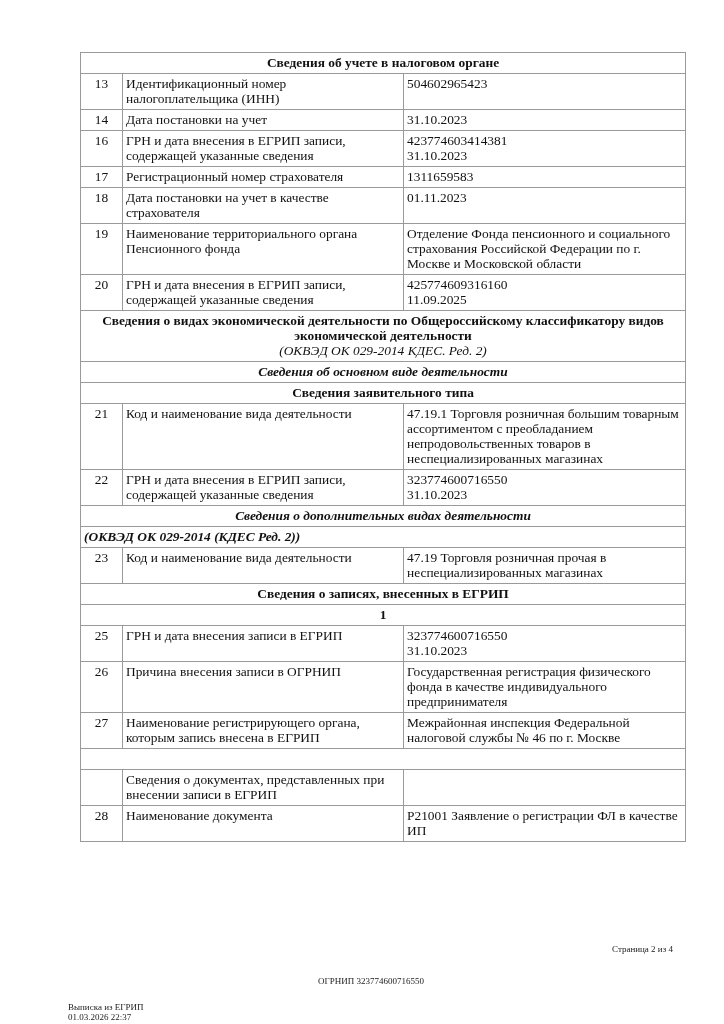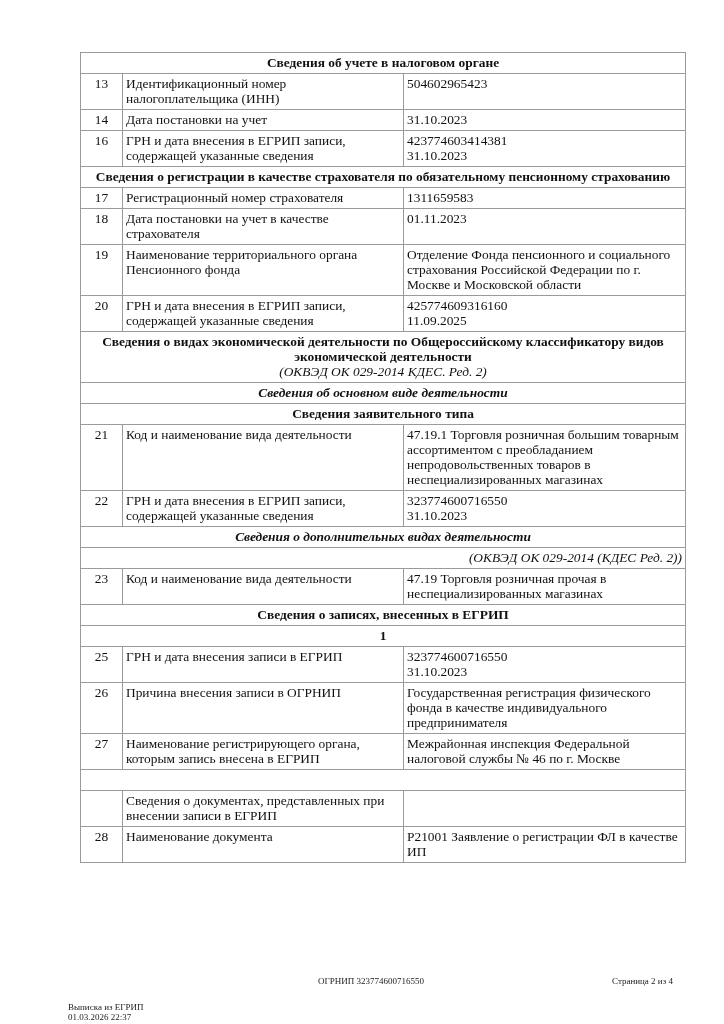--- a/index.html
+++ b/index.html
@@ -5,28 +5,28 @@
     html, body { margin: 0; padding: 0; background: #ffffff; }
     body { width: 724px; height: 1024px; position: relative; overflow: hidden;
            font-family: "Liberation Serif", "DejaVu Serif", serif; color: #111; }
     table.doc { position: absolute; left: 80px; top: 52px; width: 605px;
                 border-collapse: collapse; table-layout: fixed; font-size: 13.4px; line-height: 15px; }
     table.doc td { border: 1px solid #9a9a9a; vertical-align: top; padding: 2px 3px 3px 3px; }
     col.c1 { width: 42px; } col.c2 { width: 281px; } col.c3 { width: 282px; }
     td.num { text-align: center; padding-top: 3px; }
     td.hdr { text-align: center; font-weight: bold; padding: 3px 4px 2px 4px; }
     td.ihdr { text-align: center; font-weight: bold; font-style: italic; padding: 3px 4px 2px 4px; }
-    td.itl { text-align: right; font-style: italic; padding: 3px 4px 2px 4px; }
+    td.itl { text-align: left; font-style: italic; padding: 3px 4px 2px 4px; font-weight: bold; }
     .subit { font-weight: normal; font-style: italic; display: block; }
     td.blank { height: 15px; }
     .line { display: block; }
     .footer { position: absolute; font-size: 9px; line-height: 10px; color: #222; }
     .f-left { left: 68px; top: 966px; margin-top: 36px; }
     .f-mid { left: 318px; top: 976px; }
-    .f-right { left: 612px; top: 976px; }
+    .f-right { left: 612px; top: 944px; }
   </style>
 </head>
 <body>
 
 <table class="doc">
   <colgroup>
       <col class="c1">
       <col class="c2">
       <col class="c3">
     </colgroup>
@@ -47,23 +47,20 @@
     </tr>
     <tr>
       <td class="num">16</td>
       <td>ГРН и дата внесения в ЕГРИП записи, содержащей указанные сведения</td>
       <td>
         <span class="line">423774603414381</span>
         <span class="line">31.10.2023</span>
       </td>
     </tr>
 
-    <tr>
-      <td colspan="3" class="hdr">Сведения о регистрации в качестве страхователя по обязательному пенсионному страхованию</td>
-    </tr>
     <tr>
       <td class="num">17</td>
       <td>Регистрационный номер страхователя</td>
       <td>1311659583</td>
     </tr>
     <tr>
       <td class="num">18</td>
       <td>Дата постановки на учет в качестве страхователя</td>
       <td>01.11.2023</td>
     </tr>

